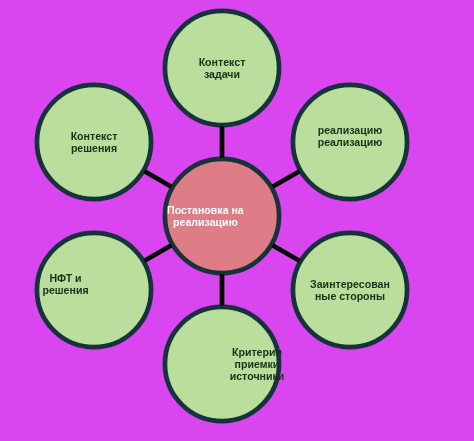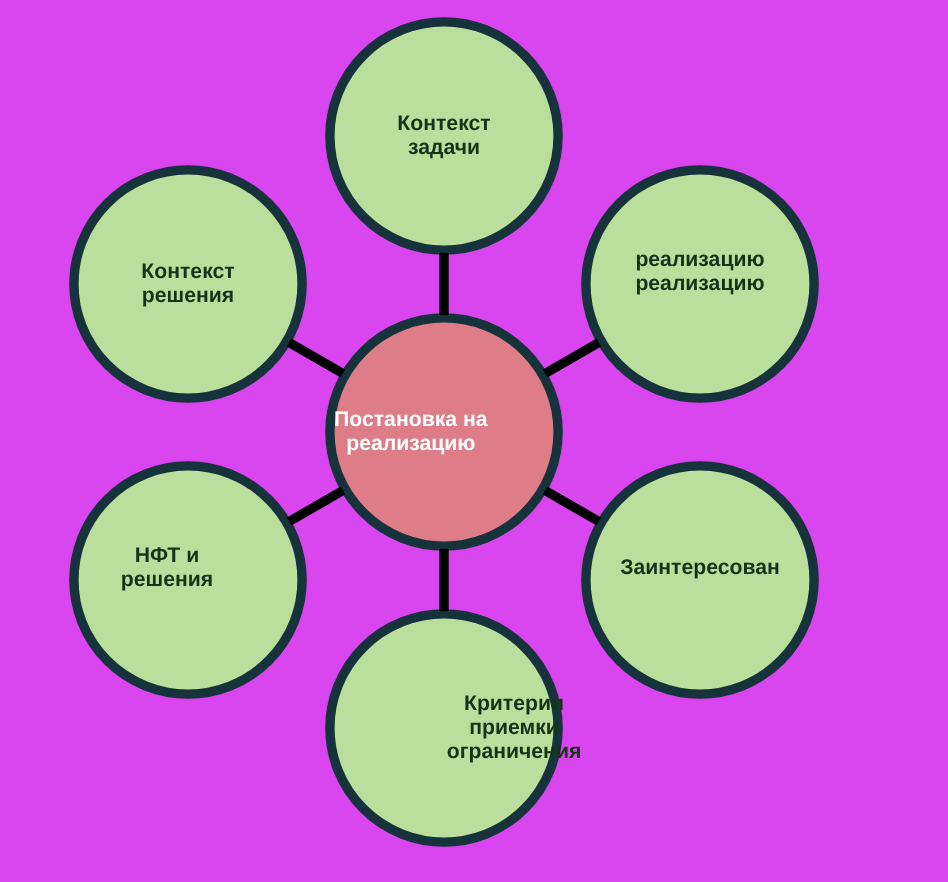--- a/index.html
+++ b/index.html
@@ -48,29 +48,30 @@
     <span class="ln">задачи</span>
   </div>
 
   <div class="node-label leaf-label" id="lbl1" style="left: 290.6px; top: 124px; width: 118.8px; color: rgb(21, 51, 24);">
     <span class="ln">реализацию</span>
     <span class="ln">реализацию</span>
   </div>
 
   <div class="node-label leaf-label" id="lbl2" style="left: 290.6px; top: 278px; width: 118.8px; color: rgb(21, 51, 24);">
     <span class="ln">Заинтересован</span>
+    <span class="ln">ные стороны</span>
   </div>
 
   <div class="node-label leaf-label" id="lbl3" style="left: 156px; top: 346px; width: 116px; color: rgb(21, 51, 24); margin-left: 43px;">
     <span class="ln">Критерии</span>
     <span class="ln">приемки</span>
-    <span class="ln">ограничения</span>
+    <span class="ln">источники</span>
   </div>
 
-  <div class="node-label leaf-label" id="lbl4" style="left: 36px; top: 272px; width: 95px; color: rgb(21, 51, 24);">
+  <div class="node-label leaf-label" id="lbl4" style="left: 18px; top: 272px; width: 95px; color: rgb(21, 51, 24);">
     <span class="ln">НФТ и</span>
     <span class="ln">решения</span>
   </div>
 
   <div class="node-label leaf-label" id="lbl5" style="left: 34.6px; top: 130px; width: 118.8px; color: rgb(21, 51, 24);">
     <span class="ln">Контекст</span>
     <span class="ln">решения</span>
   </div>
 
   <div class="node-label hub-label" id="lblhub" style="left: 146px; top: 204px; width: 118.8px; color: rgb(255, 255, 255);">

